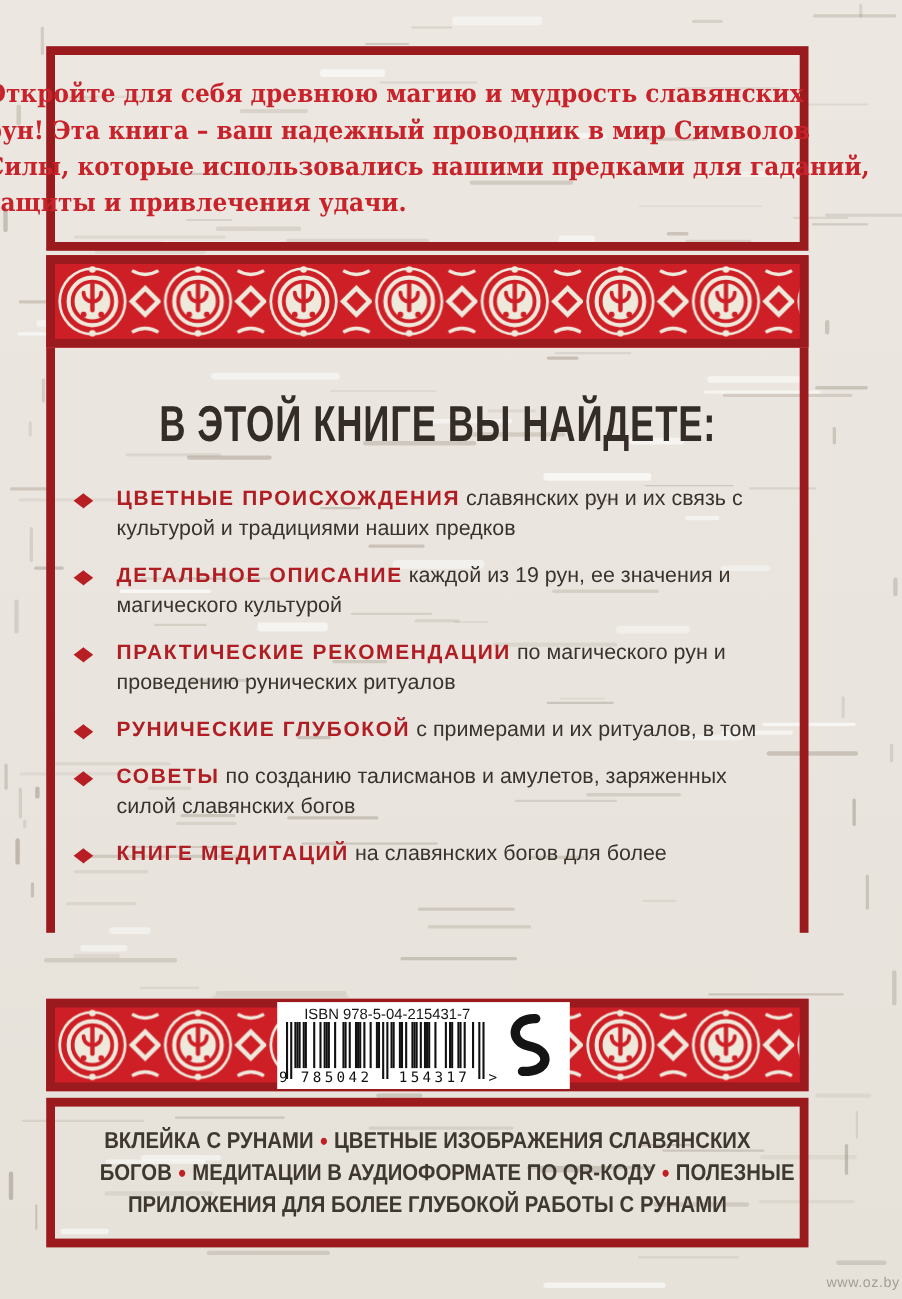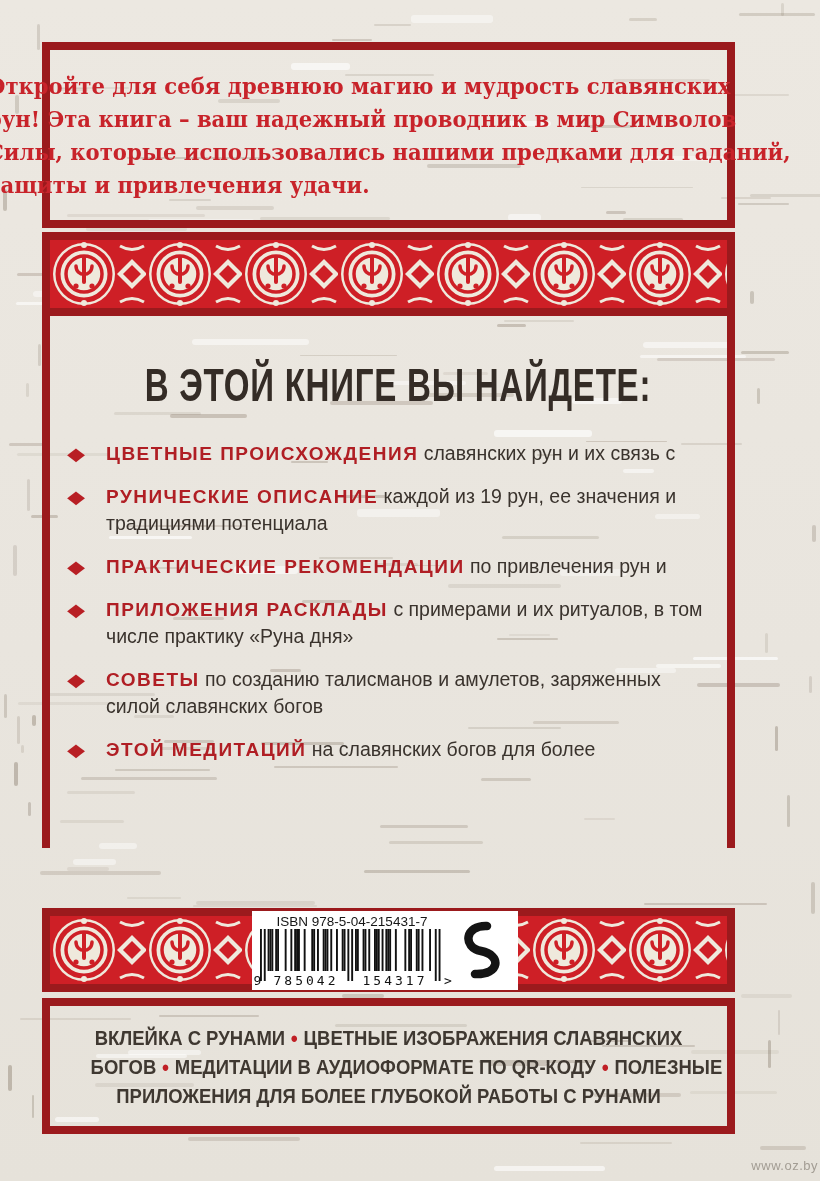--- a/index.html
+++ b/index.html
@@ -255,26 +255,26 @@
             <circle cx="34" cy="5" r="3" fill="#efe9dc"></circle>
             <circle cx="34" cy="63" r="3" fill="#efe9dc"></circle>
           </pattern>
         </defs>
         <rect width="677" height="68" fill="url(#ornA)"></rect>
       </svg></div>
 
   <div class="middle">
     <div class="heading">В ЭТОЙ КНИГЕ ВЫ НАЙДЕТЕ:</div>
     <div id="list">
-        <div class="item"><span class="bullet">◆</span><span class="label">ЦВЕТНЫЕ ПРОИСХОЖДЕНИЯ</span><span> славянских рун и их связь с</span></div>
-        <div class="item"><span class="bullet">◆</span><span class="label">РУНИЧЕСКИЕ ОПИСАНИЕ</span><span> каждой из 19 рун, ее значения и</span><div>традициями потенциала</div></div>
-        <div class="item"><span class="bullet">◆</span><span class="label">ПРАКТИЧЕСКИЕ РЕКОМЕНДАЦИИ</span><span> по привлечения рун и</span></div>
-        <div class="item"><span class="bullet">◆</span><span class="label">ПРИЛОЖЕНИЯ РАСКЛАДЫ</span><span> с примерами и их ритуалов, в том</span><div>числе практику «Руна дня»</div></div>
+        <div class="item"><span class="bullet">◆</span><span class="label">ЦВЕТНЫЕ ПРОИСХОЖДЕНИЯ</span><span> славянских рун и их связь с</span><div>культурой и традициями наших предков</div></div>
+        <div class="item"><span class="bullet">◆</span><span class="label">ДЕТАЛЬНОЕ ОПИСАНИЕ</span><span> каждой из 19 рун, ее значения и</span><div>магического культурой</div></div>
+        <div class="item"><span class="bullet">◆</span><span class="label">ПРАКТИЧЕСКИЕ РЕКОМЕНДАЦИИ</span><span> по магического рун и</span><div>проведению рунических ритуалов</div></div>
+        <div class="item"><span class="bullet">◆</span><span class="label">РУНИЧЕСКИЕ ГЛУБОКОЙ</span><span> с примерами и их ритуалов, в том</span></div>
         <div class="item"><span class="bullet">◆</span><span class="label">СОВЕТЫ</span><span> по созданию талисманов и амулетов, заряженных</span><div>силой славянских богов</div></div>
-        <div class="item"><span class="bullet">◆</span><span class="label">ЭТОЙ МЕДИТАЦИЙ</span><span> на славянских богов для более</span></div>
+        <div class="item"><span class="bullet">◆</span><span class="label">КНИГЕ МЕДИТАЦИЙ</span><span> на славянских богов для более</span></div>
       </div>
   </div>
 
   <div class="band band2" id="bandBottom"><svg width="677" height="68" viewBox="0 0 677 68">
         <defs>
           <pattern id="ornB" width="96" height="68" patternUnits="userSpaceOnUse">
             <rect width="96" height="68" fill="#ce1f26"></rect>
             <circle cx="34" cy="34" r="31" fill="#efe9dc"></circle>
             <circle cx="34" cy="34" r="26" fill="none" stroke="#ce1f26" stroke-width="5"></circle>
             <circle cx="34" cy="34" r="18" fill="none" stroke="#ce1f26" stroke-width="3.5"></circle>

